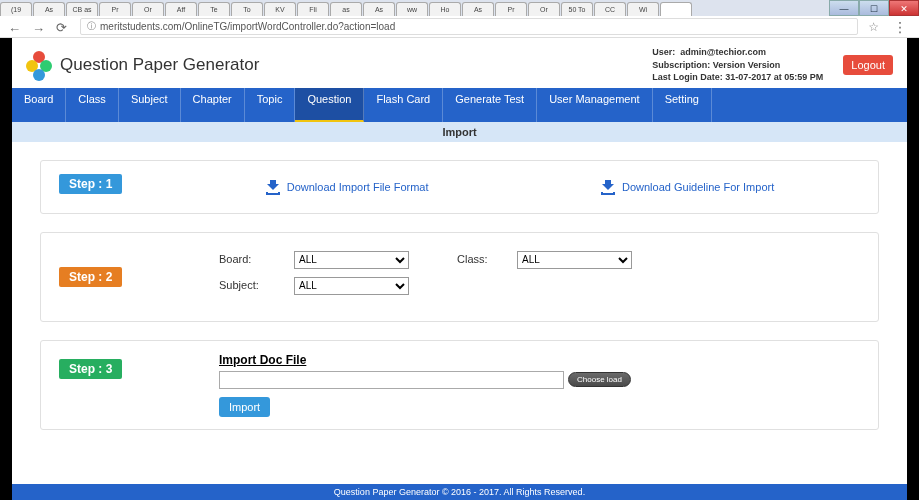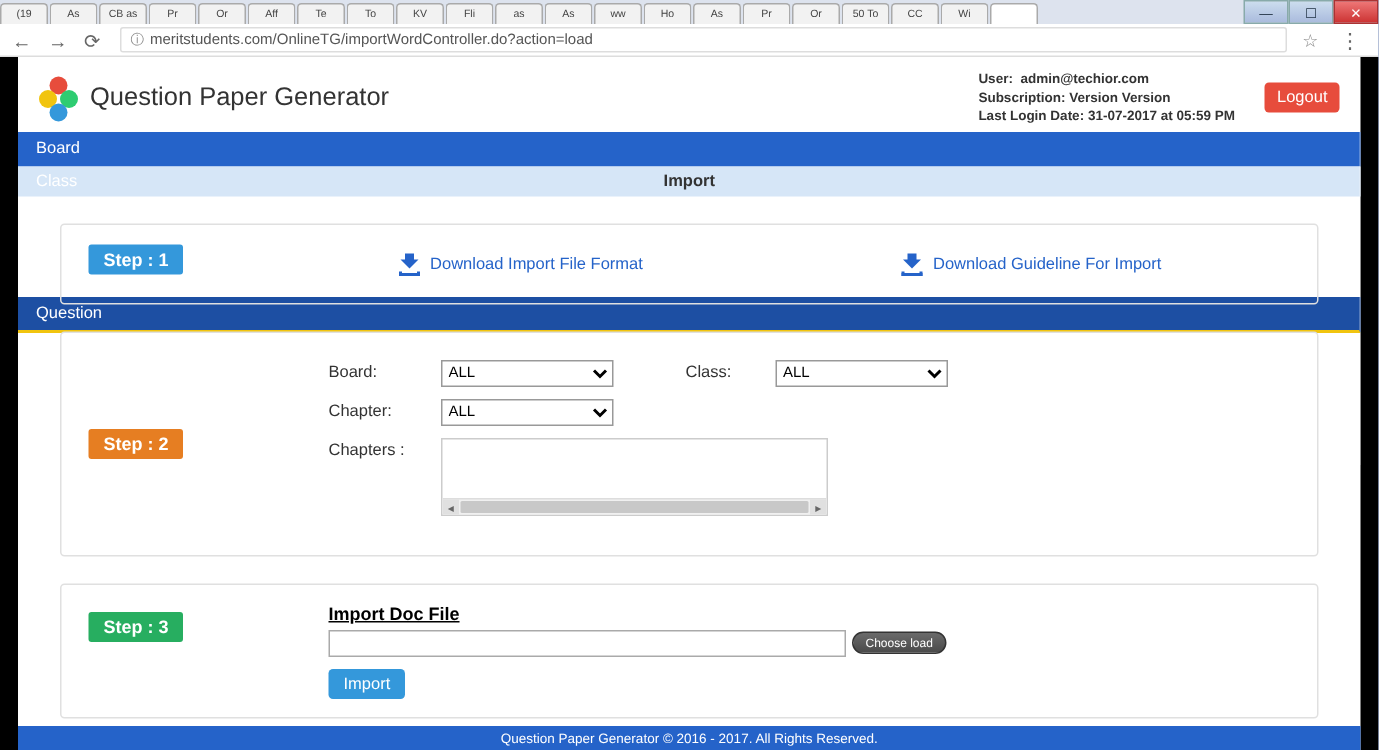--- a/index.html
+++ b/index.html
@@ -20,21 +20,21 @@
     .logo-ico { width:28px; height:28px; position:relative; }
     .logo-ico span { position:absolute; width:12px; height:12px; border-radius:50%; }
     .dot-r { background:#e74c3c; top:0; left:7px; }
     .dot-y { background:#f1c40f; top:9px; left:0; }
     .dot-g { background:#2ecc71; top:9px; left:14px; }
     .dot-b { background:#3498db; top:18px; left:7px; }
     .brand h1 { font-size:17px; font-weight:normal; color:#333; }
     .user-meta { font-size:9px; color:#666; line-height:1.4; }
     .user-meta b { color:#333; }
     .logout-btn { background:#e74c3c; color:#fff; border:none; border-radius:3px; padding:4px 8px; font-size:11px; cursor:pointer; }
-    .nav-menu { background:#2563c9; display:flex; height:23px;flex-direction:column; }
+    .nav-menu { background:#2563c9; display:flex; height:34px; }
     .nav-menu a { color:#fff; text-decoration:none; font-size:11px; padding:5px 12px; border-right:1px solid rgba(255,255,255,0.25); cursor:pointer; }
     .nav-menu a.sel { background:#1d4fa3; border-bottom:2px solid #f1c40f; }
     .sub-bar { background:#d6e6f7; text-align:center; font-size:11px; padding:4px; color:#333; font-weight:bold; }
     .content { padding:18px 28px; }
     .panel { border:1px solid #e0e0e0; border-radius:3px; margin-bottom:18px; padding:12px 18px; position:relative; }
     .step-badge { position:absolute; left:18px; top:50%; transform:translateY(-50%); color:#fff; font-size:12px; padding:3px 10px; border-radius:2px; font-weight:bold; }
     .badge-1 { background:#3498db; top:13px; transform:none; }
     .badge-2 { background:#e67e22; }
     .badge-3 { background:#27ae60; top:18px; transform:none; }
     .p1-links { display:flex; justify-content:space-around; margin-left:120px; padding:6px 0; }
@@ -168,32 +168,22 @@
         <div class="panel" style="padding:18px;">
           <div class="step-badge badge-2">Step : 2</div>
           <div class="form-grid">
             <div class="form-row">
               <label>Board:</label>
               <select><option>ALL</option></select>
               <label class="col2-label">Class:</label>
               <select><option>ALL</option></select>
             </div>
             <div class="form-row">
-              <label>Chapter:</label>
+              <label>Subject:</label>
               <select><option>ALL</option></select>
-            </div>
-            <div class="form-row">
-              <label>Chapters :</label>
-              <div class="chapters-box">
-                <div class="hscroll">
-                  <div class="arrow">◂</div>
-                  <div class="thumb"></div>
-                  <div class="arrow">▸</div>
-                </div>
-              </div>
             </div>
           </div>
         </div>
 
         <div class="panel">
           <div class="step-badge badge-3">Step : 3</div>
           <div class="p3-body">
             <div class="import-title">Import Doc File</div>
             <div class="file-row">
               <input class="file-field" type="text" style="">

